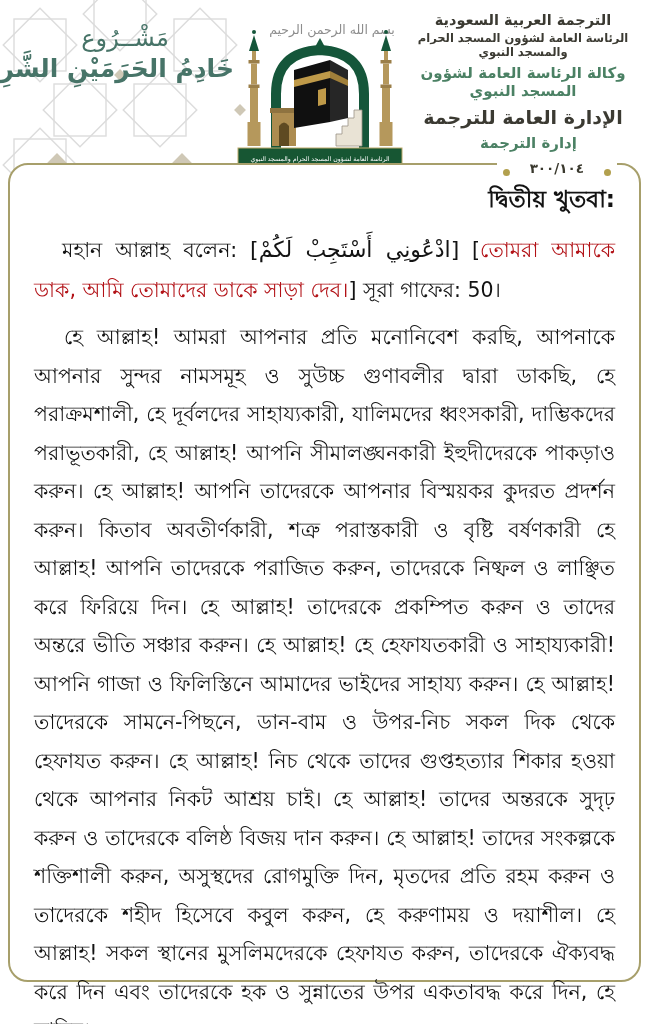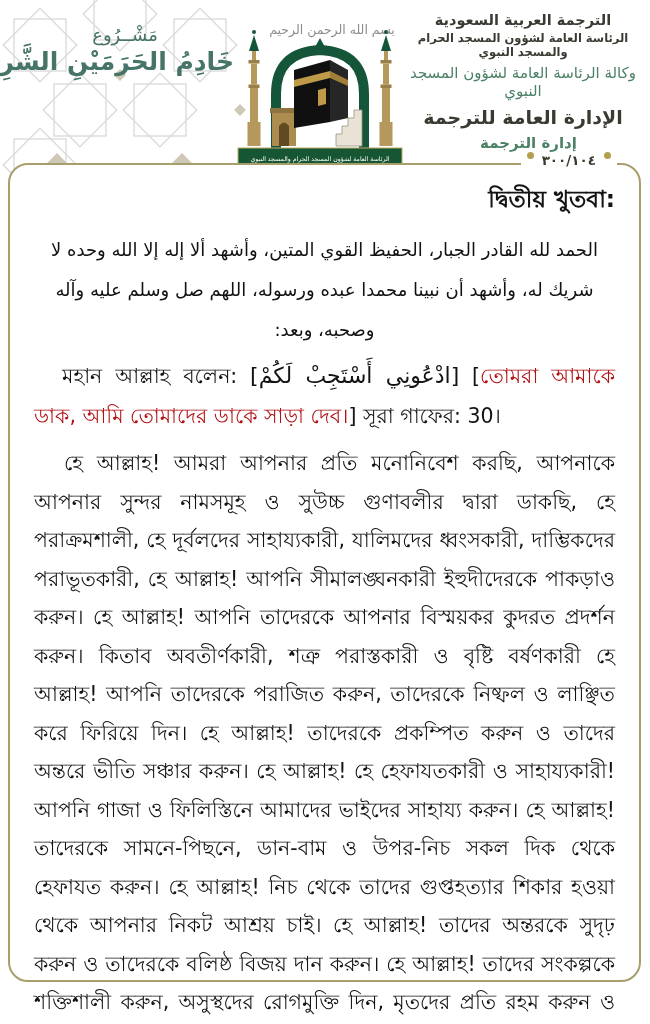--- a/index.html
+++ b/index.html
@@ -6,41 +6,41 @@
   .page{position:relative;width:650px;height:1024px;background:#fff;overflow:hidden;
         font-family:"DejaVu Sans",sans-serif;}
 
   
   .header{position:absolute;left:0;top:0;width:650px;height:163px;}
 
   .watermark{position:absolute;left:0;top:0;z-index:0;}
 
   .left-logo{position:absolute;left:16px;top:24px;width:218px;z-index:1;
              text-align:center;direction:rtl;color:#477468;}
-  .left-logo .l1{font-size:18px;letter-spacing:1px;}
+  .left-logo .l1{font-size:24px;letter-spacing:1px;}
   .left-logo .l2{font-size:25px;font-weight:bold;margin-top:2px;white-space:nowrap;}
   .left-logo .l3{font-size:20px;font-weight:bold;margin-top:4px;}
 
   .center-logo{position:absolute;left:232px;top:16px;width:176px;height:156px;z-index:1;}
 
   .right-block{position:absolute;right:8px;top:12px;width:238px;z-index:1;
                text-align:center;direction:rtl;}
   .right-block .r1{font-size:14.5px;font-weight:bold;color:#3b3a32;}
   .right-block .r2{font-size:11.5px;font-weight:bold;color:#3b3a32;margin-top:3px;}
-  .right-block .r3{font-size:15px;font-weight:normal;color:#4b8164;margin-top:5px;}
+  .right-block .r3{font-size:15px;font-weight:bold;color:#4b8164;margin-top:5px;}
   .right-block .r4{font-size:19px;font-weight:bold;color:#3b3a32;margin-top:6px;}
   .right-block .r5{font-size:15px;font-weight:bold;color:#4b8164;margin-top:6px;margin-left:11px;}
 
   
   .content-box{position:absolute;left:8px;right:9px;top:163px;bottom:42px;
                border:2.5px solid #a79f6b;border-radius:20px;
                padding:14px 24px 0;box-sizing:border-box;background:#fff;z-index:2;}
 
   .doc-number{position:absolute;top:-13px;right:22px;height:24px;background:#fff;
-              padding:0 6px;display:flex;align-items:flex-start;gap:8px;}
+              padding:0 6px;display:flex;align-items:flex-end;gap:20px;}
   .doc-number .dot{width:7px;height:7px;border-radius:50%;background:#b2a04e;}
   .doc-number .num{font-size:13.5px;font-weight:bold;color:#3a392e;direction:rtl;}
 
   .doc-title{margin:2px 0 10px;text-align:right;font-size:23px;font-weight:700;color:#131313;}
 
   .arabic-intro{margin:0 0 6px;direction:rtl;text-align:center;
                 font-size:18px;line-height:40px;color:#111;}
 
   .quote{margin:6px 0 0;font-size:20.5px;line-height:40px;color:#131313;
          text-align:justify;text-indent:28px;}
@@ -154,19 +154,18 @@
   <div class="content-box">
 
     <div class="doc-number">
       <span class="dot"></span>
       <span class="num">٣٠٠/١٠٤</span>
       <span class="dot"></span>
     </div>
 
     <h1 class="doc-title">দ্বিতীয় খুতবা:</h1>
 
-    <p class="arabic-intro">الحمد لله القادر الجبار، الحفيظ القوي المتين، وأشهد ألا إله إلا الله وحده لا شريك له، وأشهد أن نبينا محمدا عبده ورسوله، اللهم صل وسلم عليه وآله وصحبه، وبعد:</p>
 
-    <p class="quote"><span class="blk">মহান আল্লাহ বলেন: </span><span class="ar">[ادْعُونِي أَسْتَجِبْ لَكُمْ]</span><span class="blk"> [</span><span class="red">তোমরা আমাকে ডাক, আমি তোমাদের ডাকে সাড়া দেব।</span><span class="blk">] </span><span class="blk">সূরা গাফের: 30।</span></p>
+    <p class="quote"><span class="blk">মহান আল্লাহ বলেন: </span><span class="ar">[ادْعُونِي أَسْتَجِبْ لَكُمْ]</span><span class="blk"> [</span><span class="red">তোমরা আমাকে ডাক, আমি তোমাদের ডাকে সাড়া দেব।</span><span class="blk">] </span><span class="blk">সূরা গাফের: 50।</span></p>
 
     <p class="body-text">হে আল্লাহ! আমরা আপনার প্রতি মনোনিবেশ করছি, আপনাকে আপনার সুন্দর নামসমূহ ও সুউচ্চ গুণাবলীর দ্বারা ডাকছি, হে পরাক্রমশালী, হে দূর্বলদের সাহায্যকারী, যালিমদের ধ্বংসকারী, দাম্ভিকদের পরাভূতকারী, হে আল্লাহ! আপনি সীমালঙ্ঘনকারী ইহুদীদেরকে পাকড়াও করুন। হে আল্লাহ! আপনি তাদেরকে আপনার বিস্ময়কর কুদরত প্রদর্শন করুন। কিতাব অবতীর্ণকারী, শত্রু পরাস্তকারী ও বৃষ্টি বর্ষণকারী হে আল্লাহ! আপনি তাদেরকে পরাজিত করুন, তাদেরকে নিষ্ফল ও লাঞ্ছিত করে ফিরিয়ে দিন। হে আল্লাহ! তাদেরকে প্রকম্পিত করুন ও তাদের অন্তরে ভীতি সঞ্চার করুন। হে আল্লাহ! হে হেফাযতকারী ও সাহায্যকারী! আপনি গাজা ও ফিলিস্তিনে আমাদের ভাইদের সাহায্য করুন। হে আল্লাহ! তাদেরকে সামনে-পিছনে, ডান-বাম ও উপর-নিচ সকল দিক থেকে হেফাযত করুন। হে আল্লাহ! নিচ থেকে তাদের গুপ্তহত্যার শিকার হওয়া থেকে আপনার নিকট আশ্রয় চাই। হে আল্লাহ! তাদের অন্তরকে সুদৃঢ় করুন ও তাদেরকে বলিষ্ঠ বিজয় দান করুন। হে আল্লাহ! তাদের সংকল্পকে শক্তিশালী করুন, অসুস্থদের রোগমুক্তি দিন, মৃতদের প্রতি রহম করুন ও তাদেরকে শহীদ হিসেবে কবুল করুন, হে করুণাময় ও দয়াশীল। হে আল্লাহ! সকল স্থানের মুসলিমদেরকে হেফাযত করুন, তাদেরকে ঐক্যবদ্ধ করে দিন এবং তাদেরকে হক ও সুন্নাতের উপর একতাবদ্ধ করে দিন, হে কারিম।</p>
   </div>
 </div>
 
 </body></html>

